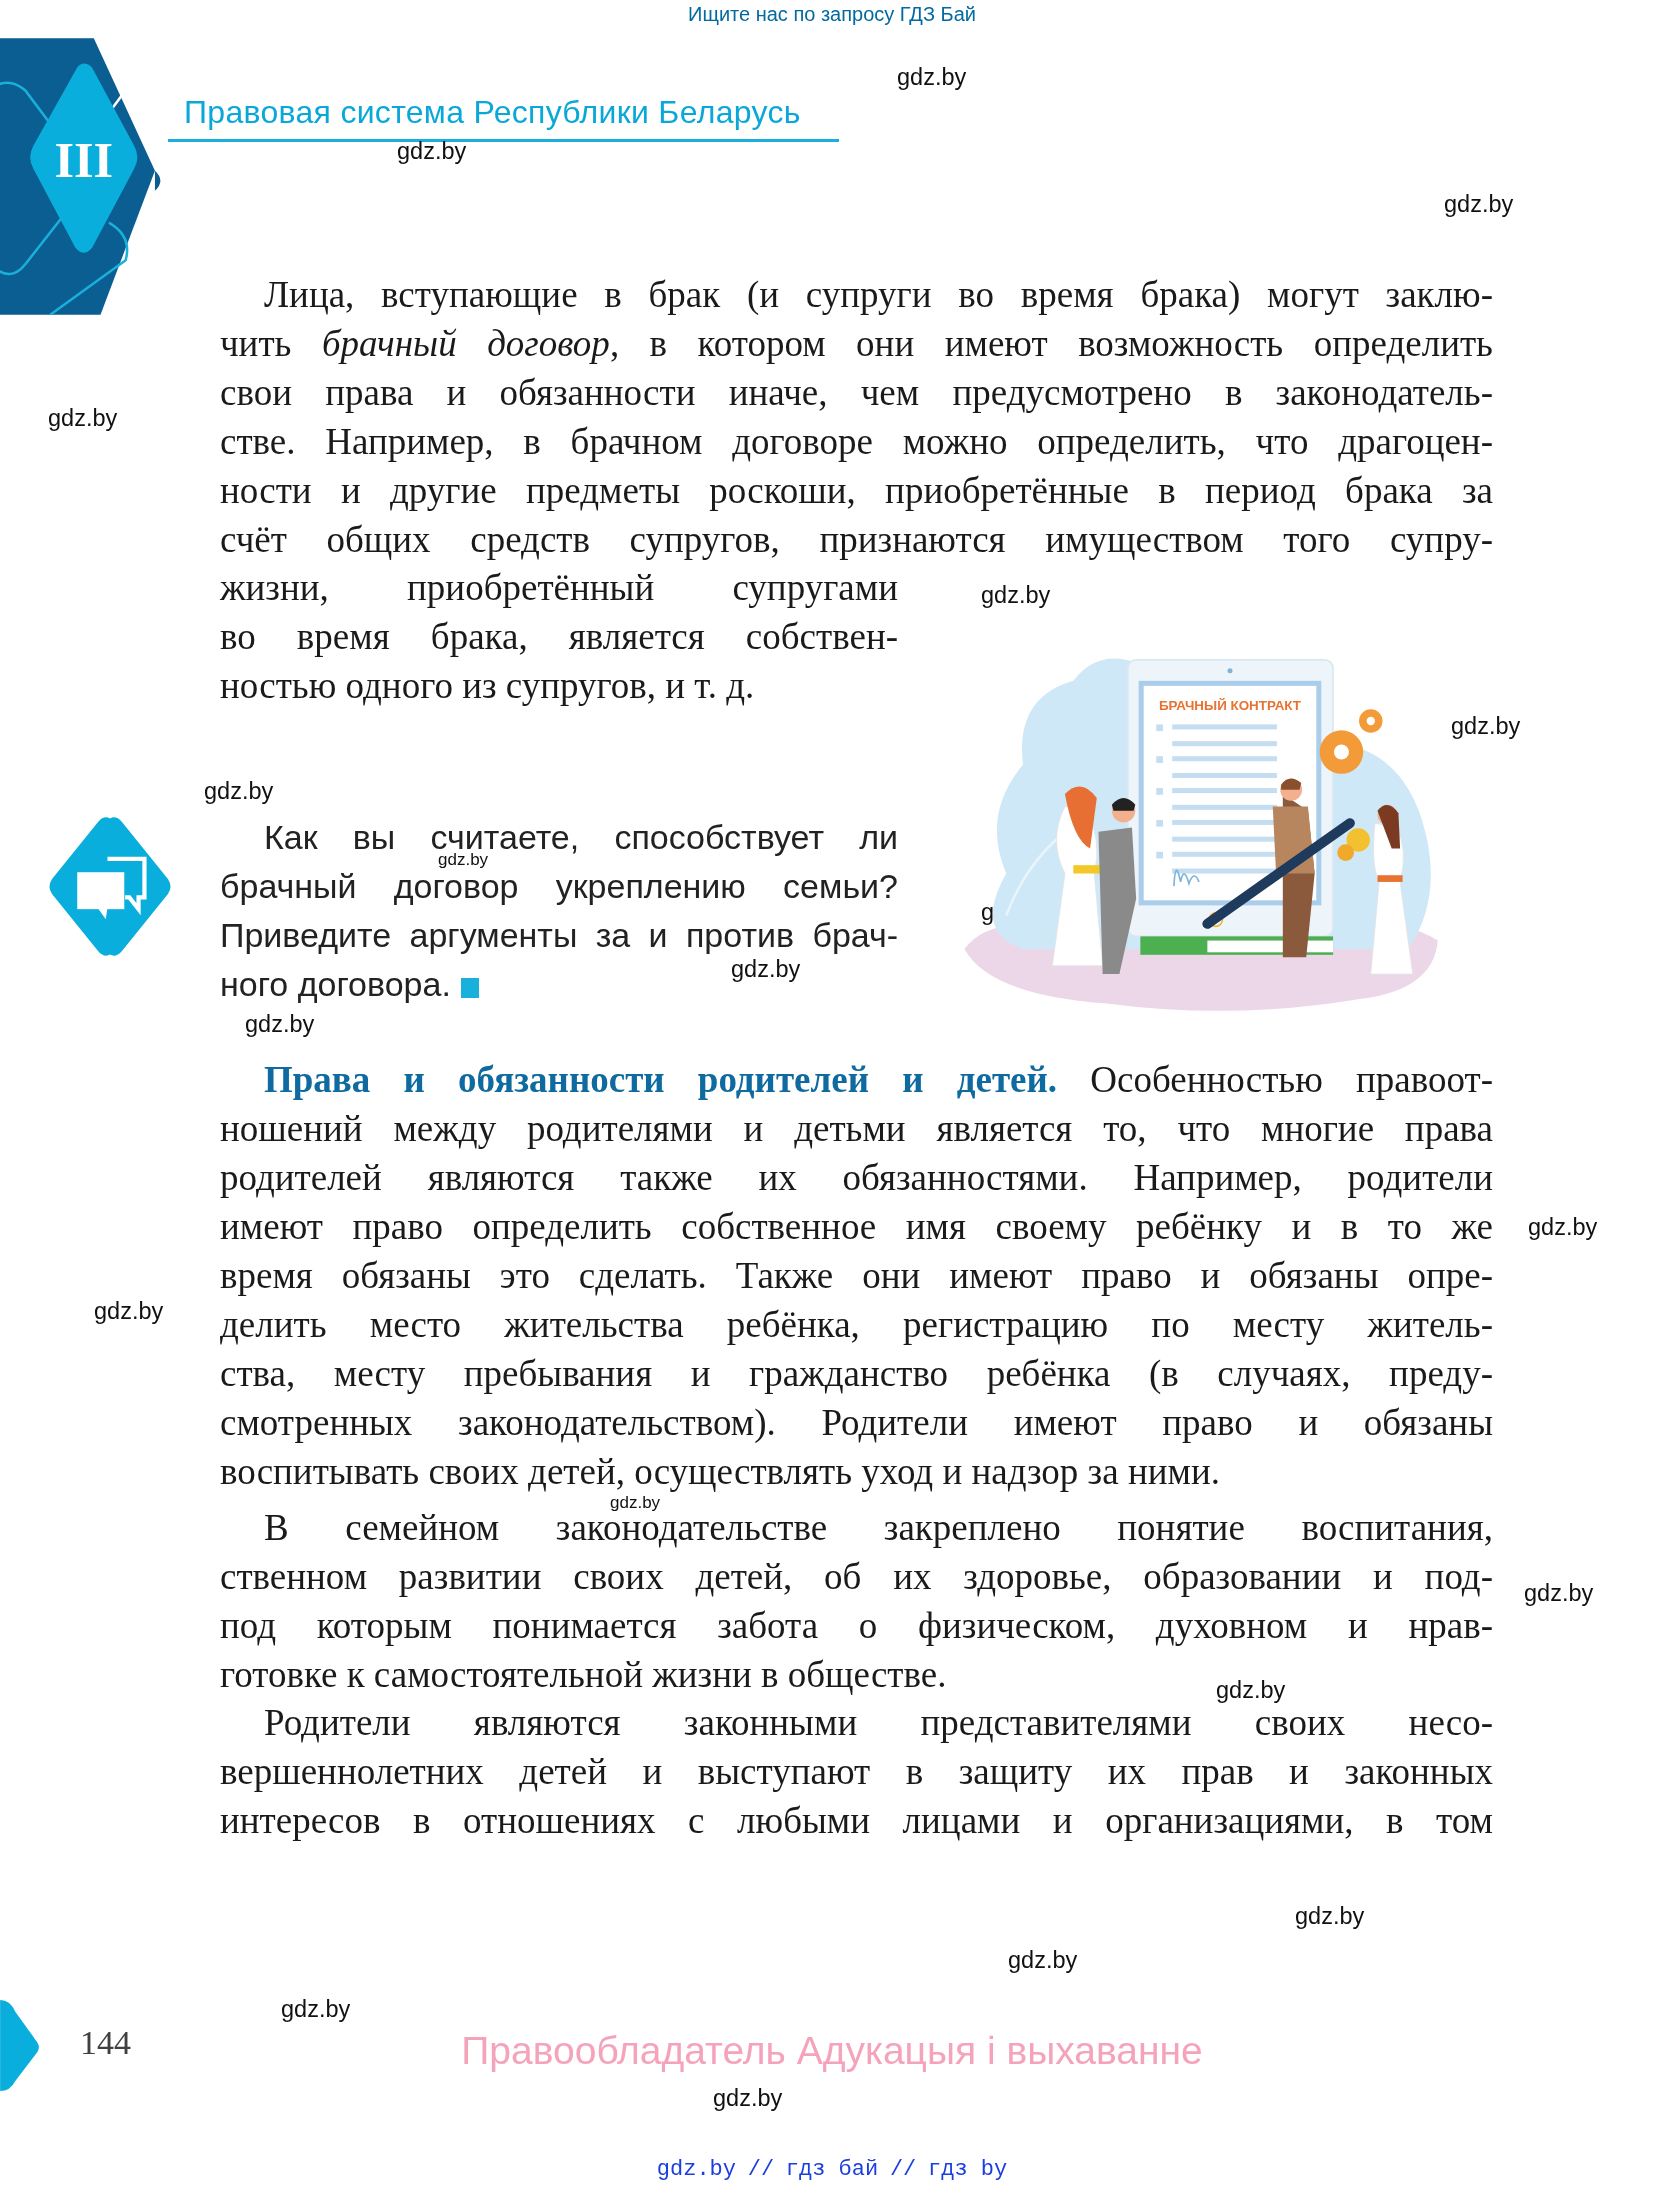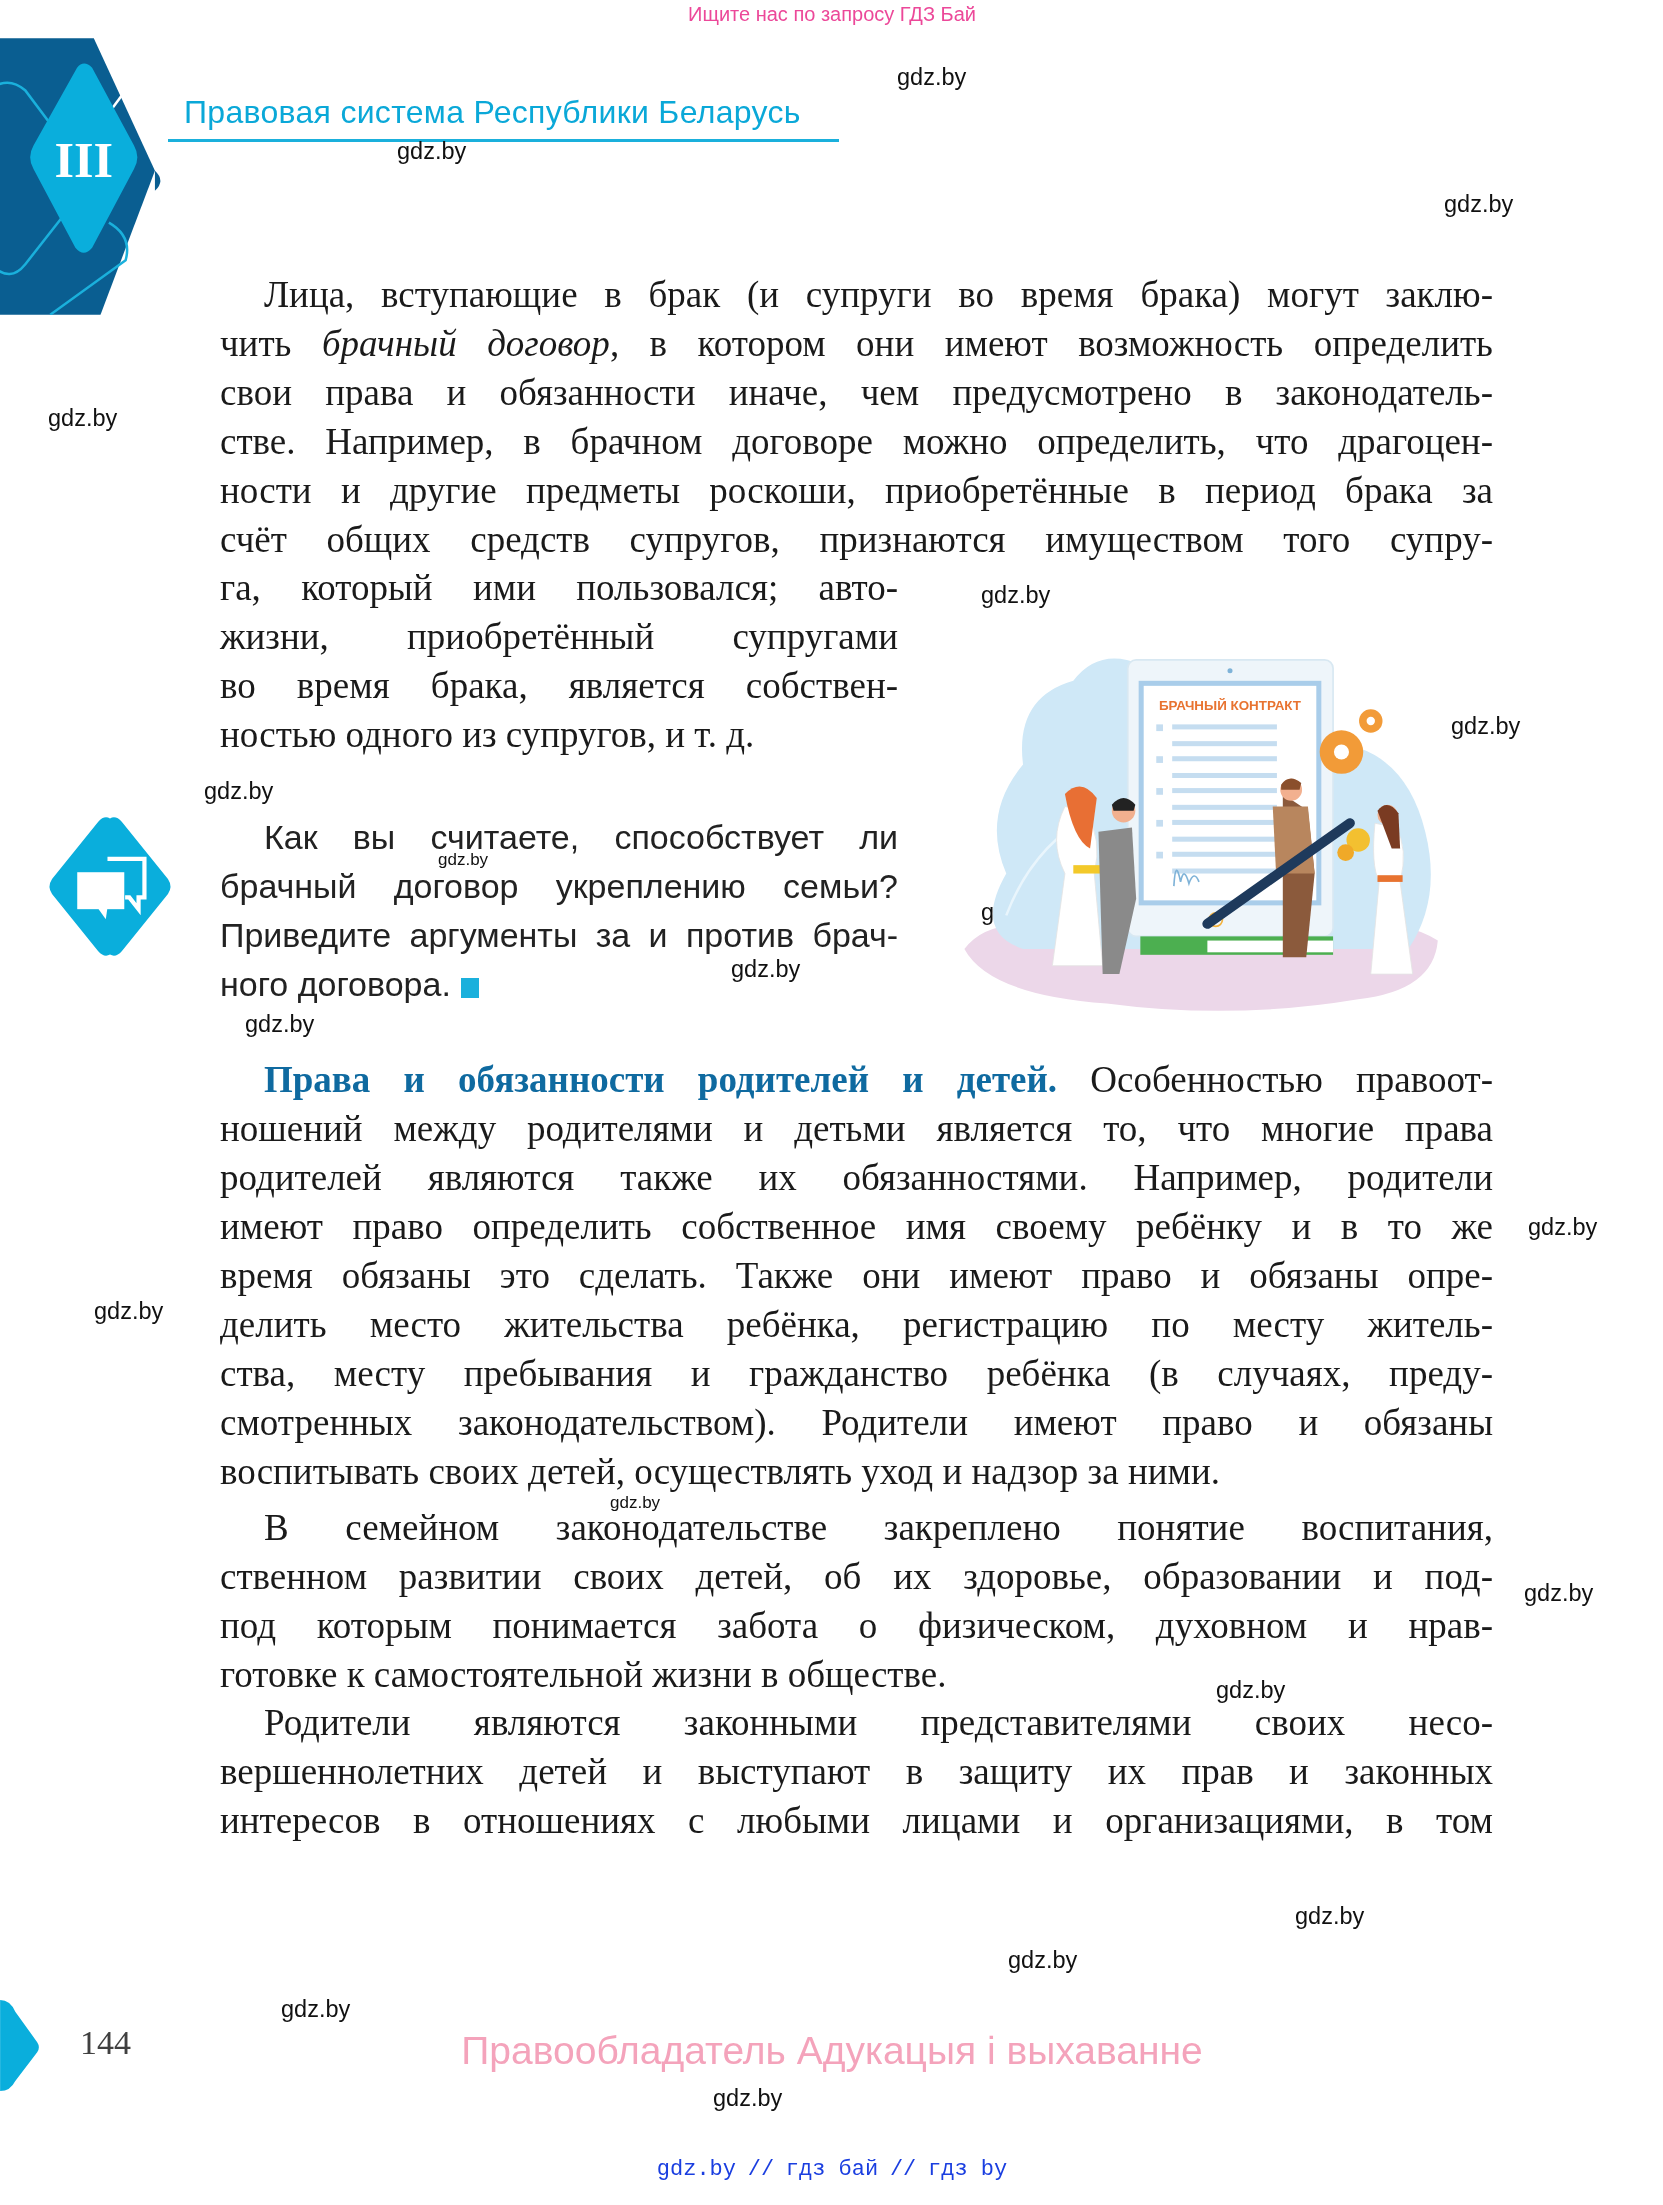--- a/index.html
+++ b/index.html
@@ -1,18 +1,18 @@
 <!DOCTYPE html>
 <html style="font-size:13.4px"><head>
 <meta charset="utf-8">
 <style>
   html, body { margin:0; padding:0; background:#ffffff; }
   body { width:1664px; height:2205px; position:relative; overflow:hidden; font-family:"Liberation Serif", serif; color:#1a1a1a; }
   .abs { position:absolute; }
-  .top-banner { top:3.4px; left:0; width:1664px; text-align:center; font-family:"Liberation Sans", sans-serif; font-size:20px; color:#ec4899; }
+  .top-banner { top:3.4px; left:0; width:1664px; text-align:center; font-family:"Liberation Sans", sans-serif; font-size:20px; color:#0369a1; }
   .wm { font-family:"Liberation Sans", sans-serif; font-size:23.5px; color:#111; white-space:nowrap; }
   .wm.small { font-size:17px; }
   .chapter-badge { left:0; top:38px; width:201px; height:277px; }
   .chapter-title { left:184px; top:94px; font-family:Liberation Sans, sans-serif; font-size:32px; color:#0aa8d8; letter-spacing:0.3px; white-space:nowrap; }
   .chapter-rule { left:168px; top:139px; width:671px; height:2.5px; background:#1ab0dc; }
   .para { font-size:37px; line-height:49px; text-align:justify; text-align-last:left; }
   .line { display:block; white-space:nowrap; text-align:justify; text-align-last:justify; }
   .line.last { text-align-last:left; }
   .ind { padding-left:44px; }
   .p1 { left:220px; top:270px; width:1273px; }
@@ -73,21 +73,20 @@
 <div class="abs para p1">
   <span class="line ind">Лица, вступающие в брак (и супруги во время брака) могут заклю-</span>
   <span class="line"><span>чить </span><span class="em">брачный договор</span><span>, в котором они имеют возможность определить</span></span>
   <span class="line">свои права и обязанности иначе, чем предусмотрено в законодатель-</span>
   <span class="line">стве. Например, в брачном договоре можно определить, что драгоцен-</span>
   <span class="line">ности и другие предметы роскоши, приобретённые в период брака за</span>
   <span class="line">счёт общих средств супругов, признаются имуществом того супру-</span>
 </div>
 
 <div class="abs para p1b">
-  <span class="line">га, который ими пользовался; авто-</span>
   <span class="line">жизни, приобретённый супругами</span>
   <span class="line">во время брака, является собствен-</span>
   <span class="line last">ностью одного из супругов, и т. д.</span>
 </div>
 
 <svg class="abs illustration" viewBox="0 0 580 500">
   <path d="M10,420 Q40,380 120,395 Q240,405 380,390 Q520,375 575,410 Q570,470 480,480 Q330,505 180,485 Q40,475 10,420 Z" fill="#ecd7e9"></path>
   <path d="M60,330 Q30,260 80,200 Q70,120 140,100 Q170,60 220,80 L240,420 L80,420 Q20,400 60,330 Z" fill="#cfe8f7"></path>
   <path d="M480,180 Q540,200 560,280 Q580,360 540,420 L440,420 L450,200 Z" fill="#cfe8f7"></path>
   <path d="M60,380 Q90,300 160,260" stroke="#e9f5fc" stroke-width="3" fill="none"></path>

